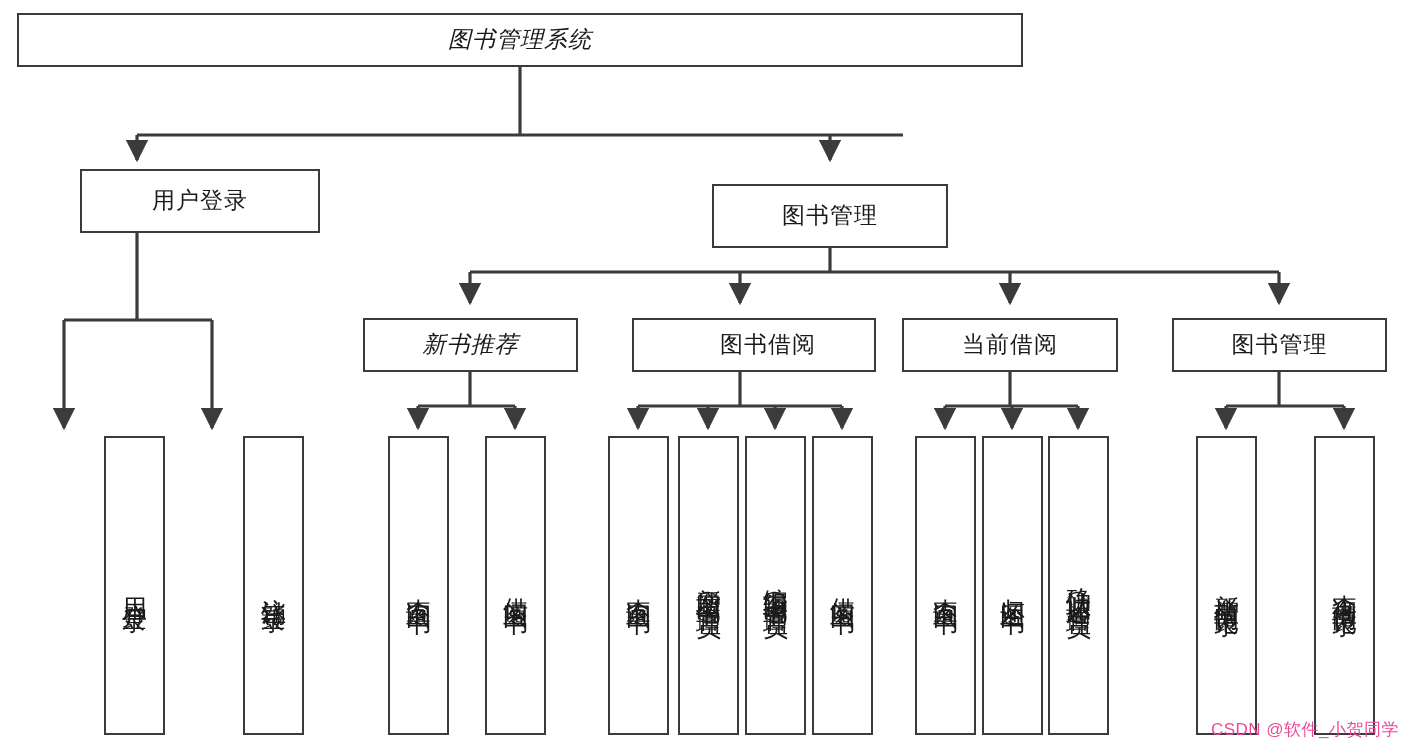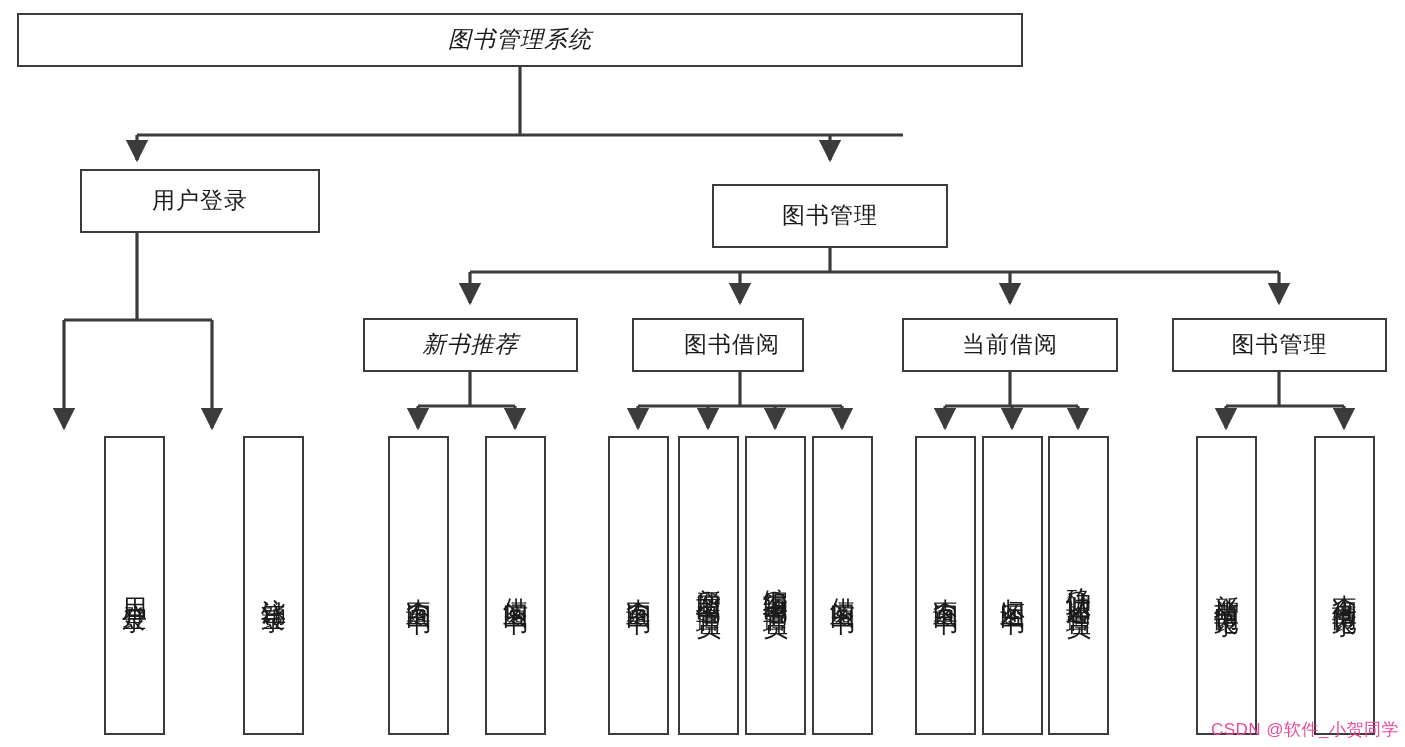--- a/index.html
+++ b/index.html
@@ -80,21 +80,21 @@
 <div class="nodebox h-node" style="left:80px;top:169px;width:240px;height:64px;">
   <span class="lbl">用户登录</span>
 </div>
 <div class="nodebox h-node" style="left:712px;top:184px;width:236px;height:64px;">
   <span class="lbl">图书管理</span>
 </div>
 
 <div class="nodebox h-node" style="left:363px;top:318px;width:215px;height:54px;font-style:italic;">
   <span class="lbl">新书推荐</span>
 </div>
-<div class="nodebox h-node" style="left:632px;top:318px;width:172px;height:54px;padding-left:28px;">
+<div class="nodebox h-node" style="left:632px;top:318px;width:244px;height:54px;padding-left:28px;">
   <span class="lbl">图书借阅</span>
 </div>
 <div class="nodebox h-node" style="left:902px;top:318px;width:216px;height:54px;justify-content:center;">
   <span class="lbl">当前借阅</span>
 </div>
 <div class="nodebox h-node" style="left:1172px;top:318px;width:215px;height:54px;">
   <span class="lbl">图书管理</span>
 </div>
 
 <div class="nodebox v-node" style="left:104px;top:436px;width:61px;height:299px;">

